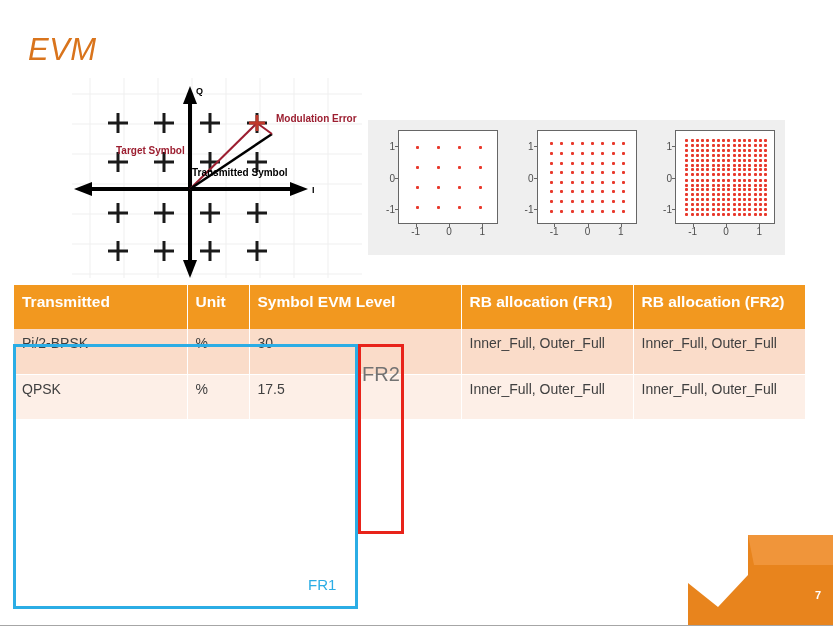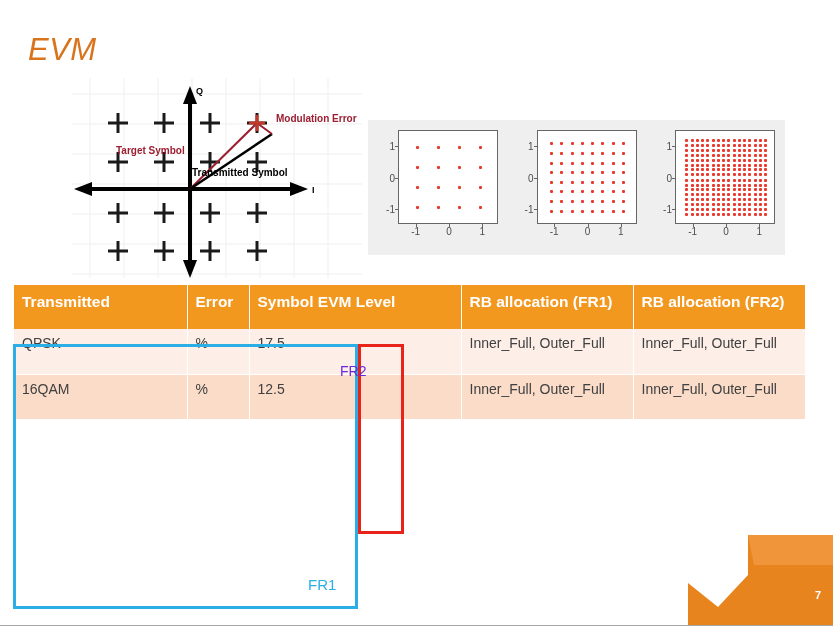--- a/index.html
+++ b/index.html
@@ -171,24 +171,24 @@
   }
   #fr1-label {
     position: absolute;
     left: 308px;
     top: 576px;
     font-size: 15px;
     color: #2BADE5;
   }
   #fr2-label {
     position: absolute;
-    left: 340px;
+    left: 362px;
     top: 363px;
-    font-size: 14px;
-    color: #6d28d9;
+    font-size: 20px;
+    color: #737373;
   }
 
   
   #footer-chevron {
     position: absolute;
     right: 0;
     bottom: 3px;
     width: 145px;
     height: 90px;
     overflow: hidden;
@@ -696,38 +696,38 @@
   <colgroup>
     <col class="col-mod">
       <col class="col-unit">
       <col class="col-evm">
       <col class="col-fr1">
       <col class="col-fr2">
   </colgroup>
   <thead>
     <tr>
       <th>Transmitted</th>
-      <th>Error</th>
+      <th>Unit</th>
       <th>Symbol EVM Level</th>
       <th>RB allocation (FR1)</th>
       <th>RB allocation (FR2)</th>
     </tr>
   </thead>
   <tbody>
+    <tr class="band-a">
+      <td>Pi/2-BPSK</td>
+      <td>%</td>
+      <td>30</td>
+      <td>Inner_Full, Outer_Full</td>
+      <td>Inner_Full, Outer_Full</td>
+    </tr>
     <tr class="band-b">
       <td>QPSK</td>
       <td>%</td>
       <td>17.5</td>
-      <td>Inner_Full, Outer_Full</td>
-      <td>Inner_Full, Outer_Full</td>
-    </tr>
-    <tr class="band-a">
-      <td>16QAM</td>
-      <td>%</td>
-      <td>12.5</td>
       <td>Inner_Full, Outer_Full</td>
       <td>Inner_Full, Outer_Full</td>
     </tr>
   </tbody>
 </table>
 
 <div class="anno-box" id="fr2-box"></div>
 <div class="anno-box" id="fr1-box"></div>
 <div id="fr2-label">FR2</div>
 <div id="fr1-label">FR1</div>

